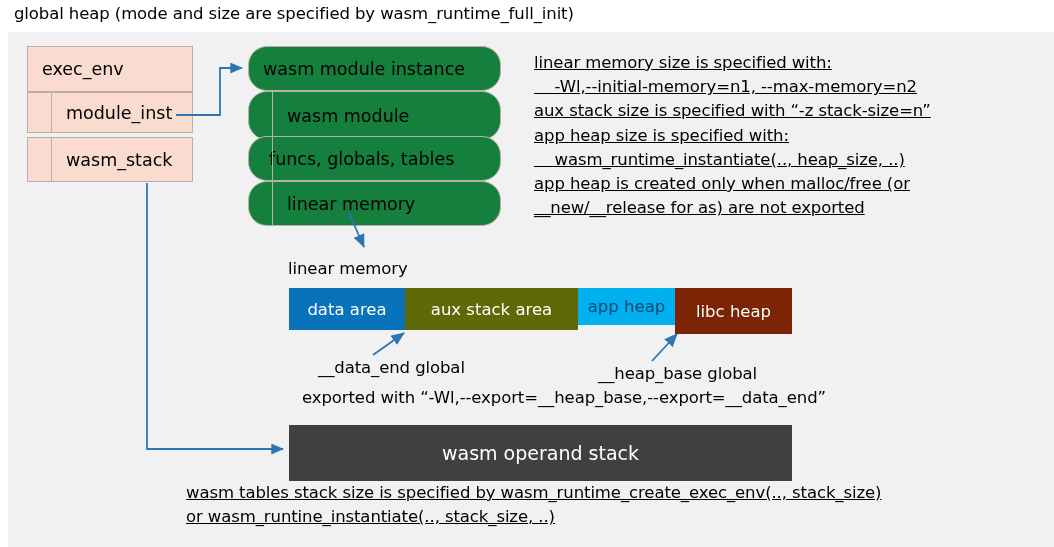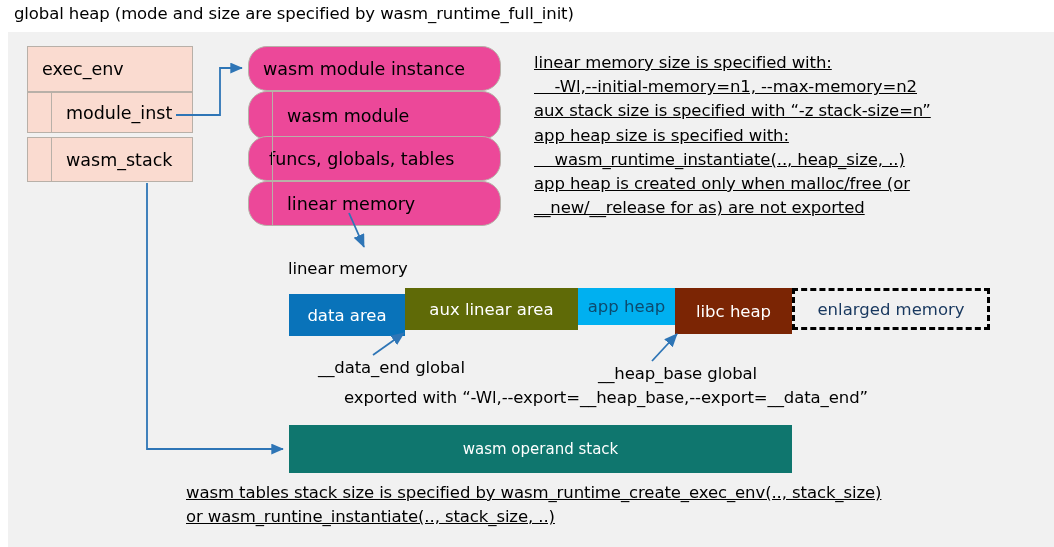--- a/index.html
+++ b/index.html
@@ -39,21 +39,21 @@
     position: absolute;
     box-sizing: border-box;
     border: 1px solid #b8b0a8;
     font-size: 17.5px;
     color: #000000;
     display: flex;
     align-items: center;
     white-space: nowrap;
   }
   .box.peach  { background: #fadbd0; }
-  .box.cream  { background: #ec4899; border-radius: 19px; }
+  .box.cream  { background: #15803d; border-radius: 19px; }
   .box .lbl { padding-left: 14px; }
   .box.indent .lbl { padding-left: 14px; }
   
   .indentline {
     position: absolute;
     top: 0;
     bottom: 0;
     width: 1px;
     background: #b8b0a8;
   }
@@ -89,27 +89,27 @@
     color: #000000;
     white-space: nowrap;
     letter-spacing: -0.1px;
   }
   
   #operand-stack {
     position: absolute;
     left: 289px;
     top: 425px;
     width: 503px;
-    height: 48px;
-    background: #0f766e;
+    height: 56px;
+    background: #404040;
     display: flex;
     align-items: center;
     justify-content: center;
     color: #ffffff;
-    font-size: 15px;
+    font-size: 19px;
     white-space: nowrap;
   }
   svg.overlay {
     position: absolute;
     left: 0; top: 0;
     width: 1054px;
     height: 547px;
     pointer-events: none;
   }
 </style>
@@ -153,39 +153,36 @@
   <div class="text" style="left:534px; top:51px;">linear memory size is specified with:
     -Wl,--initial-memory=n1, --max-memory=n2
 aux stack size is specified with “-z stack-size=n”
 app heap size is specified with:
     wasm_runtime_instantiate(.., heap_size, ..)
 app heap is created only when malloc/free (or
 __new/__release for as) are not exported</div>
 
   <div class="caption" style="left:288px; top:259px;">linear memory</div>
 
-  <div class="seg" style="left:289px; top:288px; width:116px; height:42px; background:#0973ba; color:#ffffff;margin-top:6px;">
+  <div class="seg" style="left:289px; top:288px; width:116px; height:42px; background:#0973ba; color:#ffffff;">
     <span>data area</span>
   </div>
   <div class="seg" style="left:405px; top:288px; width:173px; height:42px; background:#5f6a07; color:#ffffff;">
-    <span>aux linear area</span>
+    <span>aux stack area</span>
   </div>
   <div class="seg" style="left:578px; top:288px; width:97px; height:37px; background:#00b0f0; color:#0c4a6e;">
     <span>app heap</span>
   </div>
   <div class="seg" style="left:675px; top:288px; width:117px; height:46px; background:#7b2504; color:#ffffff;">
     <span>libc heap</span>
   </div>
-  <div class="seg dashed" style="left:792px; top:288px; width:198px; height:42px;">
-    <span>enlarged memory</span>
-  </div>
 
   <div class="caption" style="left:318px; top:358px;">__data_end global</div>
   <div class="caption" style="left:598px; top:364px;">__heap_base global</div>
-  <div class="caption" style="left:302px; top:388px;margin-left:42px;">exported with “-Wl,--export=__heap_base,--export=__data_end”</div>
+  <div class="caption" style="left:302px; top:388px;">exported with “-Wl,--export=__heap_base,--export=__data_end”</div>
 
   <div id="operand-stack">
     <span>wasm operand stack</span>
   </div>
   <div class="text" style="left:186px; top:481px;">wasm tables stack size is specified by wasm_runtime_create_exec_env(.., stack_size)
 or wasm_runtine_instantiate(.., stack_size, ..)</div>
 
   <svg class="overlay" viewBox="0 0 1054 547">
     <defs>
       <marker id="ah" markerWidth="8" markerHeight="8" refX="6.5" refY="3" orient="auto" markerUnits="strokeWidth">

